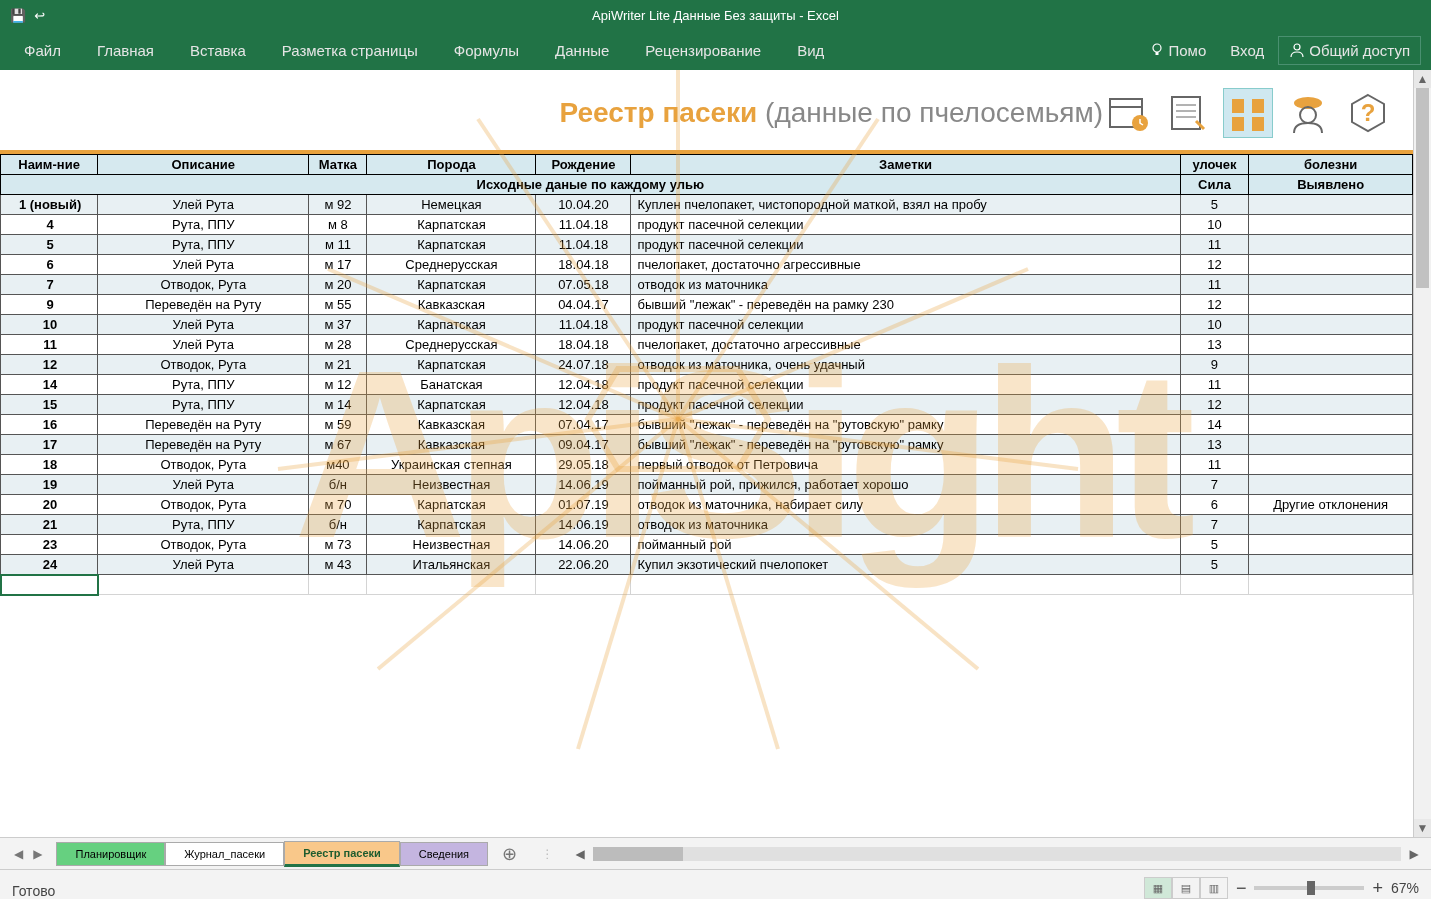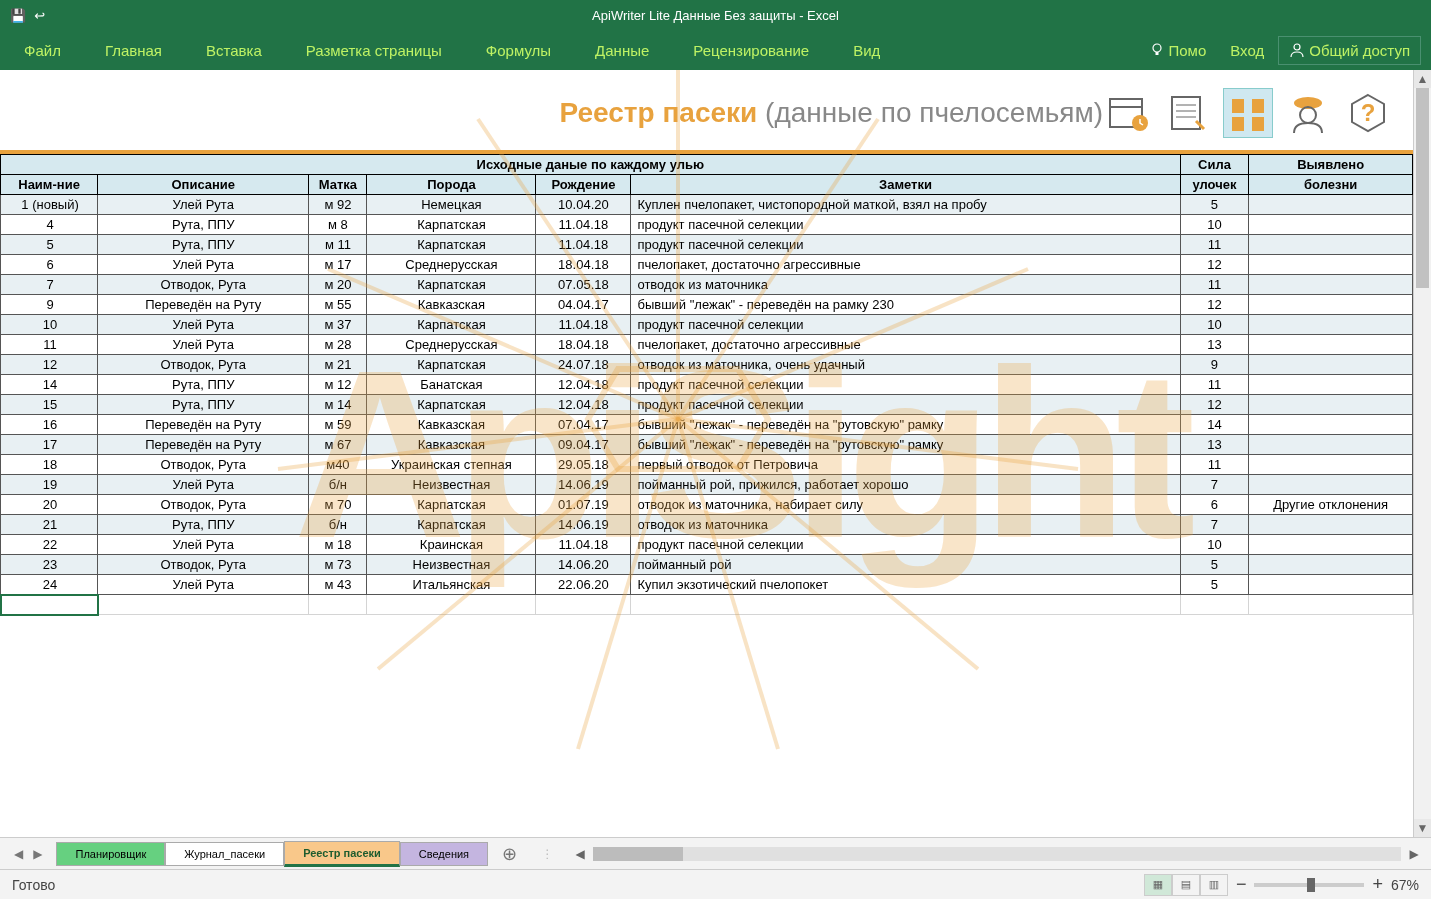--- a/index.html
+++ b/index.html
@@ -1,19 +1,19 @@
 <!DOCTYPE html>
 <html><head>
 <meta charset="utf-8">
 <style>
 * { box-sizing: border-box; margin: 0; padding: 0; }
 body { font-family: 'Segoe UI', Tahoma, sans-serif; font-size: 12px; background: #fff; width: 1431px; height: 899px; overflow: hidden; display: flex; flex-direction: column; }
 .titlebar { background: #217346; color: #fff; height: 30px; display: flex; align-items: center; justify-content: center; font-size: 13px; position: relative; }
 .titlebar .left-icons { position: absolute; left: 10px; display: flex; gap: 8px; }
-.ribbon-tabs { background: #217346; color: #bef264; display: flex; align-items: center; padding: 0 10px; height: 40px; gap: 16px; }
+.ribbon-tabs { background: #217346; color: #e5e5e5; display: flex; align-items: center; padding: 0 10px; height: 40px; gap: 8px; }
 .ribbon-tabs .tab { padding: 8px 14px; cursor: pointer; font-size: 15px; }
 .ribbon-right { margin-left: auto; display: flex; align-items: center; gap: 4px; }
 .ribbon-right .item { display: flex; align-items: center; gap: 4px; padding: 6px 10px; font-size: 15px; }
 .ribbon-right .share { border: 1px solid #4a9070; padding: 5px 10px; }
 .content-area { flex: 1; display: flex; position: relative; overflow: hidden; }
 .sheet-wrap { flex: 1; overflow: auto; position: relative; background: #fff; }
 .vscroll { width: 18px; background: #f1f1f1; border-left: 1px solid #ccc; display: flex; flex-direction: column; }
 .vscroll .arrow { height: 18px; display: flex; align-items: center; justify-content: center; color: #666; background: #e8e8e8; }
 .vscroll .track { flex: 1; position: relative; }
 .vscroll .thumb { position: absolute; top: 0; left: 2px; right: 2px; height: 200px; background: #c1c1c1; }
@@ -21,21 +21,21 @@
 .page-title { font-size: 28px; }
 .page-title .t1 { color: #e8a23e; font-weight: bold; }
 .page-title .t2 { color: #888; font-weight: normal; }
 .header-icons { display: flex; gap: 10px; align-items: center; }
 .header-icons .ico { width: 50px; height: 50px; display: flex; align-items: center; justify-content: center; }
 table.data { border-collapse: collapse; width: 100%; table-layout: fixed; font-size: 13px; }
 table.data th, table.data td { border: 1px solid #555; padding: 1px 4px; text-align: center; height: 20px; overflow: hidden; white-space: nowrap; }
 table.data th { background: #d6e9ef; font-weight: bold; border: 1px solid #000; }
 table.data td { background: #fff; }
 table.data tr:nth-child(odd) td.striped { background: #e8f0f3; }
-table.data td.name { font-weight: normal; padding-left: 6px; }
+table.data td.name { font-weight: bold; padding-left: 6px; }
 table.data td.notes { text-align: left; padding-left: 6px; }
 .col-name { width: 92px; }
 .col-desc { width: 200px; }
 .col-matka { width: 55px; }
 .col-breed { width: 160px; }
 .col-birth { width: 90px; }
 .col-notes { width: 520px; }
 .col-str { width: 65px; }
 .col-dis { width: 155px; }
 .empty-row td { height: 20px; border: 1px solid #d4d4d4; }
@@ -47,21 +47,21 @@
 .sheet-tabs .nav { padding: 0 14px; color: #777; display: flex; gap: 10px; }
 .sheet-tabs .tab { padding: 5px 18px; font-size: 11px; border: 1px solid #aaa; background: #fff; cursor: pointer; }
 .sheet-tabs .tab.green { background: #66d080; }
 .sheet-tabs .tab.orange { background: #f9c88a; font-weight: bold; color: #1e5c2e; border-bottom: 3px solid #217346; }
 .sheet-tabs .tab.purple { background: #c4b5e0; }
 .sheet-tabs .addtab { padding: 0 14px; font-size: 18px; color: #777; }
 .sheet-tabs .hscroll { flex: 1; display: flex; align-items: center; gap: 4px; padding: 0 8px; }
 .sheet-tabs .hscroll .arrow { width: 18px; height: 18px; display: flex; align-items: center; justify-content: center; color: #666; }
 .sheet-tabs .hscroll .track { flex: 1; height: 14px; background: #e0e0e0; position: relative; }
 .sheet-tabs .hscroll .thumb { position: absolute; left: 0; top: 0; bottom: 0; width: 90px; background: #bcbcbc; }
-.statusbar { height: 30px; background: #f3f3f3; border-top: 1px solid #ccc; display: flex; align-items: center; padding: 0 12px; font-size: 14px; color: #444; }
+.statusbar { height: 30px; background: #f3f3f3; border-top: 1px solid #ccc; display: flex; align-items: flex-end; padding: 0 12px; font-size: 14px; color: #444; }
 .statusbar .right { margin-left: auto; display: flex; align-items: center; gap: 8px; }
 .statusbar .viewbtns { display: flex; }
 .statusbar .viewbtn { width: 28px; height: 22px; border: 1px solid #ccc; display: flex; align-items: center; justify-content: center; font-size: 11px; color: #666; }
 .statusbar .viewbtn.active { background: #d0e8d8; }
 .zoom-slider { width: 110px; height: 4px; background: #ccc; position: relative; }
 .zoom-slider .handle { position: absolute; left: 48%; top: -5px; width: 8px; height: 14px; background: #666; }
 svg.bulb { width: 16px; height: 16px; }
 svg.person { width: 16px; height: 16px; }
 </style>
 </head>
@@ -179,34 +179,34 @@
           <col class="col-desc">
           <col class="col-matka">
           <col class="col-breed">
         <col class="col-birth">
           <col class="col-notes">
           <col class="col-str">
           <col class="col-dis">
       </colgroup>
       <thead>
         <tr>
-          <th colspan="6">Исходные даные по каждому улью</th>
-          <th>Сила</th>
-          <th>Выявлено</th>
-        </tr>
-        <tr>
           <th>Наим-ние</th>
           <th>Описание</th>
           <th>Матка</th>
           <th>Порода</th>
           <th>Рождение</th>
           <th>Заметки</th>
           <th>улочек</th>
           <th>болезни</th>
         </tr>
+        <tr>
+          <th colspan="6">Исходные даные по каждому улью</th>
+          <th>Сила</th>
+          <th>Выявлено</th>
+        </tr>
       </thead>
       <tbody id="tbody">
           <tr>
             <td class="name striped">1 (новый)</td>
             <td class=" striped">Улей Рута</td>
             <td class=" striped">м 92</td>
             <td class=" striped">Немецкая</td>
             <td class=" striped">10.04.20</td>
             <td class="notes striped">Куплен пчелопакет, чистопородной маткой, взял на пробу</td>
             <td class=" striped">5</td>
@@ -363,30 +363,20 @@
             <td class=" striped">Другие отклонения</td>
           </tr>
           <tr>
             <td class="name striped">21</td>
             <td class=" striped">Рута, ППУ</td>
             <td class=" striped">б/н</td>
             <td class=" striped">Карпатская</td>
             <td class=" striped">14.06.19</td>
             <td class="notes striped">отводок из маточника</td>
             <td class=" striped">7</td>
-            <td class=" striped"></td>
-          </tr>
-          <tr>
-            <td class="name striped">22</td>
-            <td class=" striped">Улей Рута</td>
-            <td class=" striped">м 18</td>
-            <td class=" striped">Краинская</td>
-            <td class=" striped">11.04.18</td>
-            <td class="notes striped">продукт пасечной селекции</td>
-            <td class=" striped">10</td>
             <td class=" striped"></td>
           </tr>
           <tr>
             <td class="name striped">23</td>
             <td class=" striped">Отводок, Рута</td>
             <td class=" striped">м 73</td>
             <td class=" striped">Неизвестная</td>
             <td class=" striped">14.06.20</td>
             <td class="notes striped">пойманный рой</td>
             <td class=" striped">5</td>

